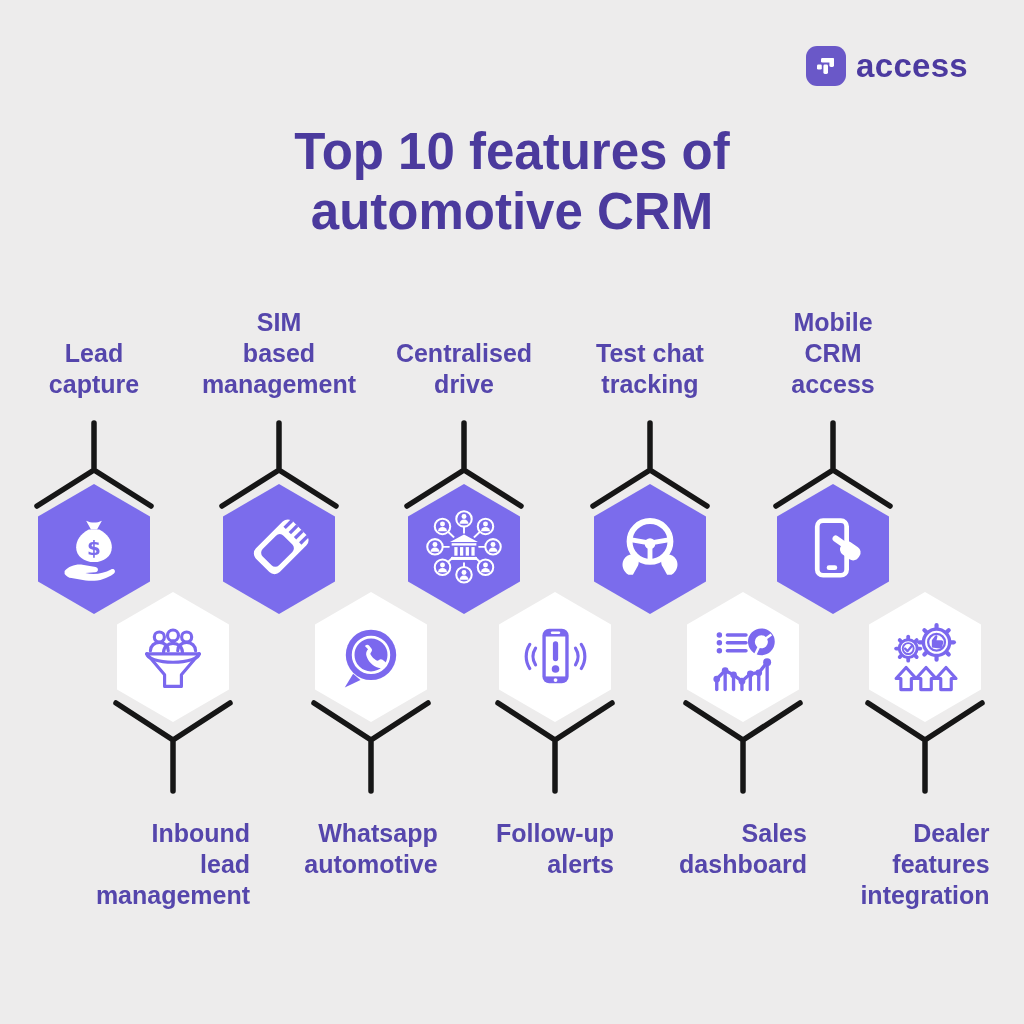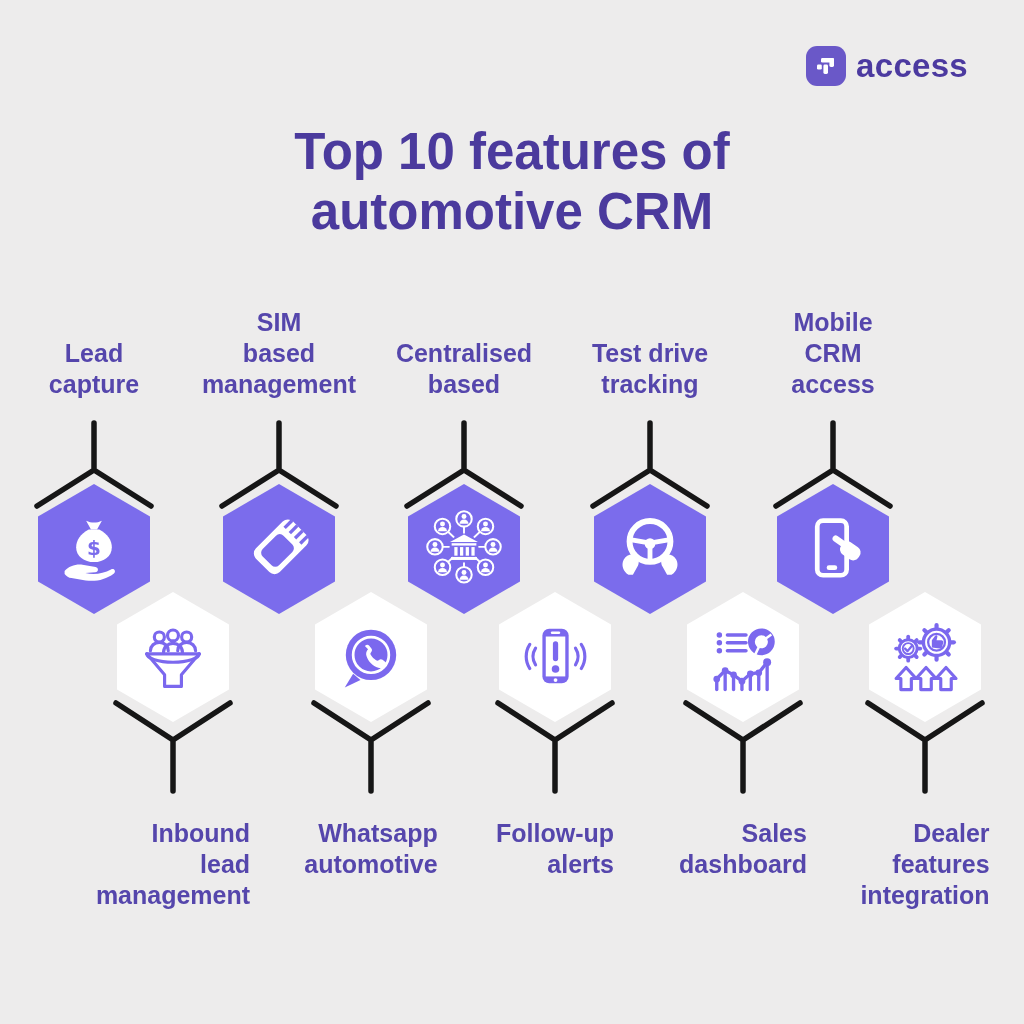--- a/index.html
+++ b/index.html
@@ -81,21 +81,21 @@
           <rect x="42" y="12" width="3.2" height="10" fill="#7B6CEC"></rect>
           <rect x="49" y="12" width="3.2" height="10" fill="#7B6CEC"></rect>
           <rect x="29" y="28" width="22" height="28" rx="5" fill="#7B6CEC"></rect>
         </g>
       </svg>
     </div>
   </div>
 
   <div class="unit top" style="--cx:464px">
     <div class="feature-label">Centralised
-based</div>
+drive</div>
     <svg class="connector" width="124" height="92" viewBox="0 0 124 92">
       <path d="M62,3 V50 M62,50 L5,86 M62,50 L119,86" stroke="#161616" stroke-width="5.5" fill="none" stroke-linecap="round"></path>
     </svg>
     <div class="hex">
       <svg width="86" height="86" viewBox="0 0 80 80">
         <defs>
           <g id="pc">
             <circle r="7.2" fill="#7B6CEC" stroke="#FFFFFF" stroke-width="1.9"></circle>
             <circle cy="-2.2" r="2.3" fill="#FFFFFF"></circle>
             <path d="M -4.2 4.6 a 4.2 4 0 0 1 8.4 0 z" fill="#FFFFFF"></path>
@@ -127,21 +127,21 @@
         <use href="#pc" x="60" y="57"></use>
           <use href="#pc" x="40" y="64"></use>
           <use href="#pc" x="20" y="57"></use>
         <use href="#pc" x="13" y="38"></use>
           <use href="#pc" x="20" y="19"></use>
       </svg>
     </div>
   </div>
 
   <div class="unit top" style="--cx:650px">
-    <div class="feature-label">Test drive
+    <div class="feature-label">Test chat
 tracking</div>
     <svg class="connector" width="124" height="92" viewBox="0 0 124 92">
       <path d="M62,3 V50 M62,50 L5,86 M62,50 L119,86" stroke="#161616" stroke-width="5.5" fill="none" stroke-linecap="round"></path>
     </svg>
     <div class="hex">
       <svg width="86" height="86" viewBox="0 0 80 80">
         <circle cx="40" cy="33" r="19" fill="none" stroke="#FFFFFF" stroke-width="5.5"></circle>
         <g stroke="#FFFFFF" stroke-width="4.5" stroke-linecap="round">
           <line x1="23" y1="31.5" x2="35" y2="33.5"></line>
           <line x1="57" y1="31.5" x2="45" y2="33.5"></line>

